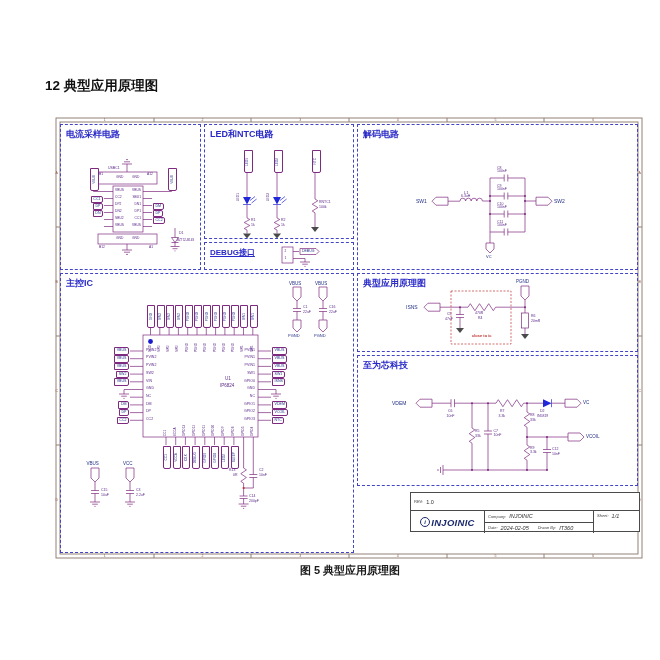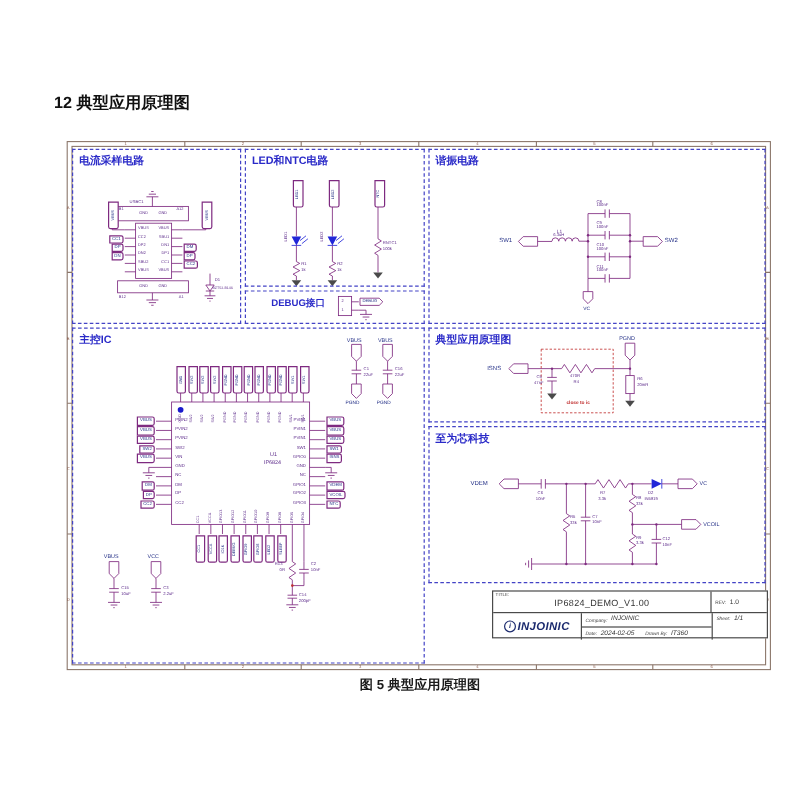--- a/index.html
+++ b/index.html
@@ -224,22 +224,22 @@
   <div class="sec" style="left:40px;top:124px;width:141px;height:146px;"></div>
   <div class="sec" style="left:184px;top:124px;width:150px;height:115px;"></div>
   <div class="sec" style="left:184px;top:242px;width:150px;height:28px;"></div>
   <div class="sec" style="left:337px;top:124px;width:281px;height:146px;"></div>
   <div class="sec" style="left:40px;top:273px;width:294px;height:280px;"></div>
   <div class="sec" style="left:337px;top:273px;width:281px;height:79px;"></div>
   <div class="sec" style="left:337px;top:355px;width:281px;height:131px;"></div>
 
   <div class="sec-title" style="left:46px;top:130px;">电流采样电路</div>
   <div class="sec-title" style="left:190px;top:130px;">LED和NTC电路</div>
-  <div class="sec-title" style="left:206px;top:249px;font-size:8px;">DEBUG接口</div>
-  <div class="sec-title" style="left:343px;top:130px;">谐振电路</div>
+  <div class="sec-title" style="left:190px;top:249px;font-size:8px;text-decoration:underline;">DEBUG接口</div>
+  <div class="sec-title" style="left:343px;top:130px;">解码电路</div>
   <div class="sec-title" style="left:46px;top:279px;">主控IC</div>
   <div class="sec-title" style="left:343px;top:279px;">典型应用原理图</div>
   <div class="sec-title" style="left:343px;top:361px;">至为芯科技</div>
 
   <span class="t s35" style="left:88px;top:166.5px;">USBC1</span>
   <span class="t s33" style="left:79px;top:173px;">B1</span>
   <span class="t s33" style="left:127px;top:173px;">A12</span>
   <span class="t s33" style="left:96px;top:176px;">GND</span>
   <span class="t s33" style="left:112px;top:176px;">GND</span>
   <span class="t s33" style="left:79px;top:246px;">B12</span>
@@ -569,24 +569,20 @@
   <span class="t s35" style="left:510px;top:418.5px;">33k</span>
   <span class="t s35" style="left:510px;top:446.5px;">R9</span>
   <span class="t s35" style="left:510px;top:451px;">3.3k</span>
   <span class="t s35" style="left:532px;top:448px;">C12</span>
   <span class="t s35" style="left:532px;top:452.5px;">10nF</span>
   <span class="t s35" style="left:520px;top:410px;">D2</span>
   <span class="t s35" style="left:517px;top:414.5px;">IN5819</span>
 
   <div class="tb" style="left:390px;top:492px;width:230px;height:40px;">
     <div style="display:flex;height:17px;border-bottom:0.9px solid #4a4a4a;">
-      <div class="cell" style="flex:1;border-right:0.9px solid #4a4a4a;position:relative;">
-        <span style="position:absolute;left:2px;top:1px;font-size:3.8px;">TITLE:</span>
-        <div style="text-align:center;margin-top:5px;font-size:7.5px;color:#333;letter-spacing:0.3px;">IP6824_DEMO_V1.00</div>
-      </div>
       <div class="cell" style="width:46px;display:flex;align-items:center;gap:3px;padding-left:3px;">
         <span style="font-size:4px;">REV:</span>
         <span style="font-size:5.5px;color:#333;">1.0</span>
       </div>
     </div>
     <div style="display:flex;height:22px;font-style:italic;">
       <div class="cell logo" style="width:74px;border-right:0.9px solid #4a4a4a;justify-content:center;">
         <span class="logo-i">i</span>
           <span>INJOINIC</span>
       </div>

